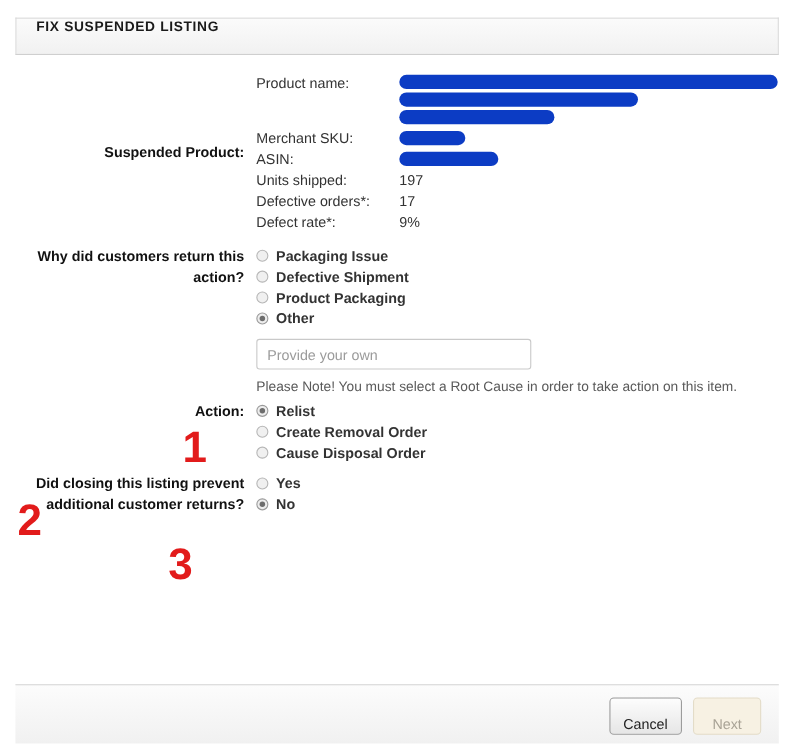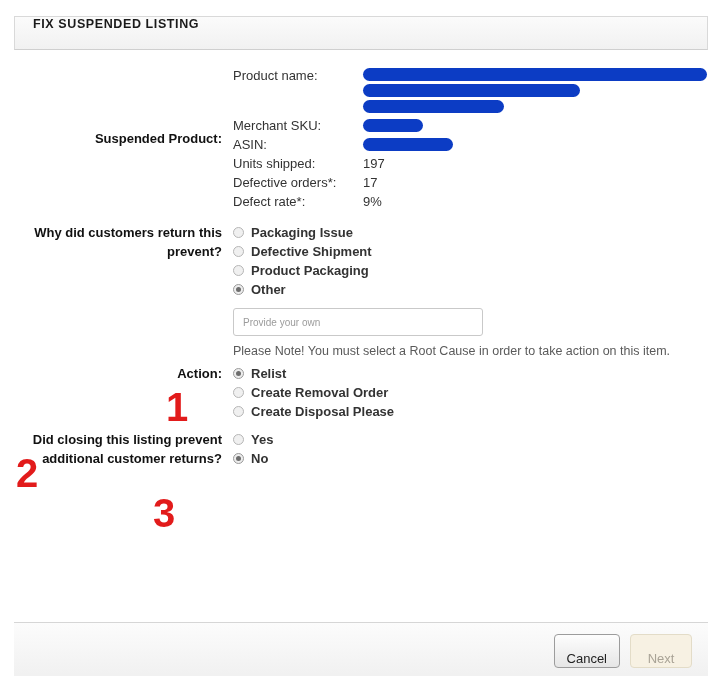--- a/index.html
+++ b/index.html
@@ -149,21 +149,21 @@
 
   
   .text-input {
     width: 250px;
     height: 28px;
     box-sizing: border-box;
     border: 1px solid #c9c9c9;
     border-radius: 3px;
     padding: 0 9px;
     font-family: "Liberation Sans", sans-serif;
-    font-size: 10px;
+    font-size: 13px;
     color: #333333;
     background: #ffffff;
     outline: none;
   }
   .text-input::placeholder { color: #9b9b9b; }
 
   .note {
     font-size: 12.5px;
     color: #5a5a5a;
     margin-top: 7px;
@@ -283,21 +283,21 @@
             <td class="prod-val">9%</td>
           </tr>
         </tbody>
           </table>
       </div>
     </div>
 
     <div class="form-row" style="margin-top:12px;">
       <div class="form-label">
         <div>Why did customers return this</div>
-        <div>prevent?</div>
+        <div>action?</div>
       </div>
       <div class="form-field">
         <ul class="radio-list">
           <li class="radio-item">
             <span class="radio"></span>
             <span class="radio-label">Packaging Issue</span>
           </li>
           <li class="radio-item">
             <span class="radio"></span>
             <span class="radio-label">Defective Shipment</span>
@@ -327,21 +327,21 @@
           <li class="radio-item">
             <span class="radio checked"></span>
             <span class="radio-label">Relist</span>
           </li>
           <li class="radio-item">
             <span class="radio"></span>
             <span class="radio-label">Create Removal Order</span>
           </li>
           <li class="radio-item">
             <span class="radio"></span>
-            <span class="radio-label">Create Disposal Please</span>
+            <span class="radio-label">Cause Disposal Order</span>
           </li>
         </ul>
       </div>
     </div>
 
     <div class="form-row" style="margin-top:9px;">
       <div class="form-label">
         <div>Did closing this listing prevent</div>
         <div>additional customer returns?</div>
       </div>

